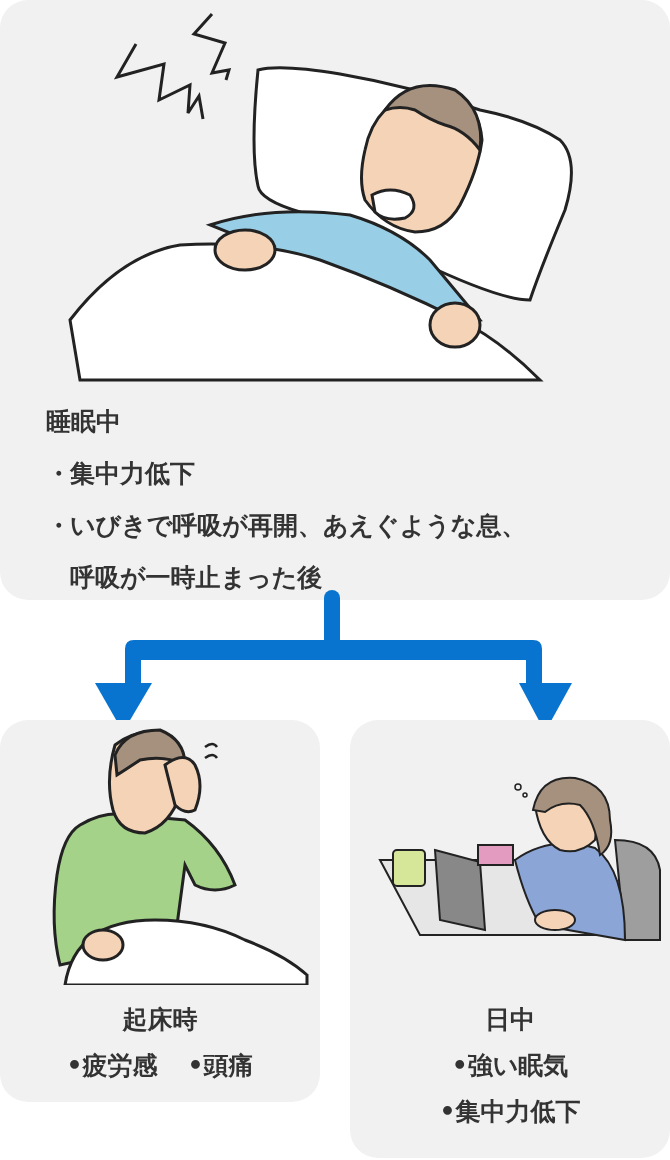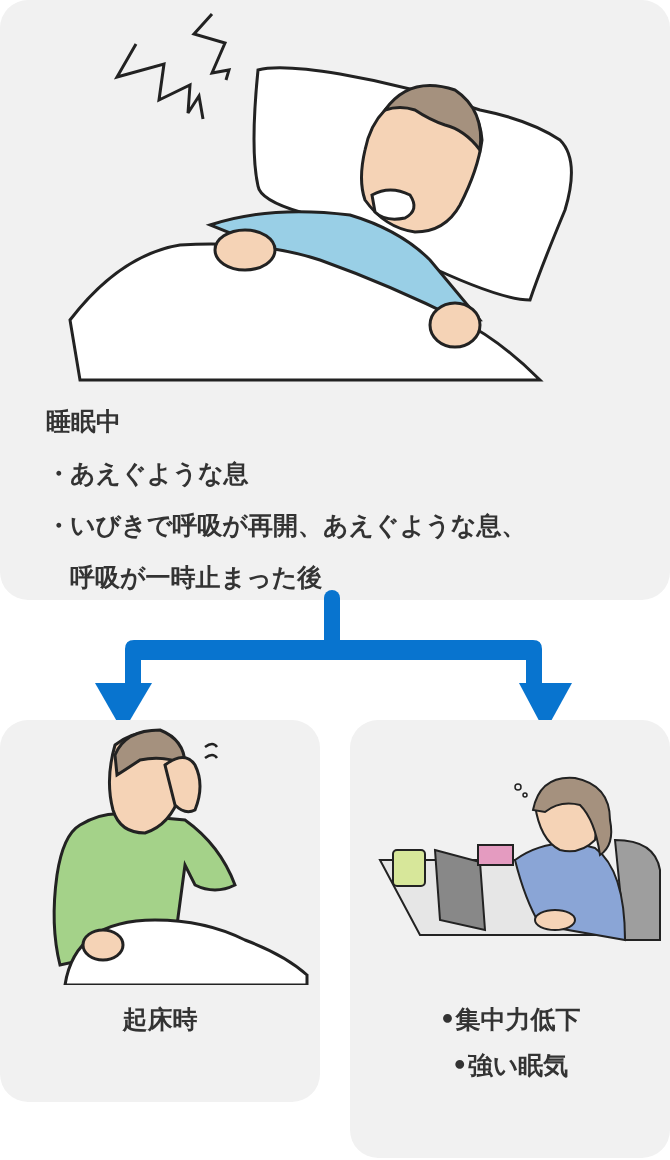--- a/index.html
+++ b/index.html
@@ -40,21 +40,21 @@
       <path d="M10,320 Q60,255 120,245 Q200,240 260,260 Q330,285 400,320 Q440,340 480,380 L20,380 Z" fill="#ffffff" stroke="#222" stroke-width="3"></path>
 
       <ellipse cx="185" cy="250" rx="30" ry="20" fill="#f5d3b6" stroke="#222" stroke-width="3"></ellipse>
       <ellipse cx="395" cy="325" rx="25" ry="22" fill="#f5d3b6" stroke="#222" stroke-width="3"></ellipse>
     </svg>
   </div>
   <div class="top-text">
     <span class="title">睡眠中</span>
     <div class="bullet-row">
       <span class="dot">・</span>
-      <span>あえぐような息</span>
+      <span>集中力低下</span>
     </div>
     <div class="bullet-row">
       <span class="dot">・</span>
       <span>いびきで呼吸が再開、あえぐような息、</span>
     </div>
     <div class="bullet-row">
       <span class="dot"></span>
       <span>呼吸が一時止まった後</span>
     </div>
   </div>
@@ -76,36 +76,40 @@
       <path d="M70,20 Q95,0 125,12 Q140,40 135,70 Q125,100 100,108 Q75,108 68,85 Q60,55 70,20 Z" fill="#f5d3b6" stroke="#222" stroke-width="3"></path>
       <path d="M70,30 Q80,5 115,5 Q140,15 140,40 Q120,30 95,35 Q80,45 72,50 Z" fill="#a5917e" stroke="#222" stroke-width="3"></path>
       <path d="M120,40 Q140,25 150,40 Q160,60 150,85 Q140,90 130,80 Z" fill="#f5d3b6" stroke="#222" stroke-width="3"></path>
       <path d="M160,22 q8,-6 12,0 M160,33 q8,-6 12,0" fill="none" stroke="#222" stroke-width="2.5"></path>
       <path d="M20,260 Q30,195 110,195 Q160,195 200,215 Q240,230 262,250 L262,260 Z" fill="#ffffff" stroke="#222" stroke-width="3"></path>
       <ellipse cx="58" cy="220" rx="20" ry="15" fill="#f5d3b6" stroke="#222" stroke-width="3"></ellipse>
     </svg>
   </div>
   <div class="bottom-text" style="top:277px;">
     <div>起床時</div>
+    <div>
+      <span>•疲労感</span><span class="gap"></span><span>•頭痛</span>
+    </div>
   </div>
 </div>
 
 <div id="right-box" class="box">
   <div class="illus" style="left:25px;top:30px;width:290px;height:200px;">
     <svg width="290" height="200" viewBox="0 0 290 200">
       <path d="M5,110 L190,110 L230,185 L45,185 Z" fill="#e6e6e6" stroke="#222" stroke-width="2"></path>
       <rect x="18" y="100" width="32" height="36" rx="4" fill="#d7e79a" stroke="#222" stroke-width="2"></rect>
       <path d="M60,100 L105,112 L110,180 L65,170 Z" fill="#888888" stroke="#222" stroke-width="2"></path>
       <rect x="103" y="95" width="35" height="20" fill="#e49bc0" stroke="#222" stroke-width="2"></rect>
       <path d="M240,90 Q280,90 285,120 L285,190 L250,190 Z" fill="#9e9e9e" stroke="#222" stroke-width="2"></path>
       <path d="M140,110 Q175,85 220,98 Q250,120 250,190 L165,175 Q150,150 140,110 Z" fill="#8aa5d6" stroke="#222" stroke-width="2"></path>
       <path d="M160,55 Q175,35 205,42 Q225,55 220,90 Q205,105 185,100 Q165,90 160,55 Z" fill="#f5d3b6" stroke="#222" stroke-width="2"></path>
       <path d="M158,60 Q165,25 200,28 Q235,35 235,70 Q240,95 225,105 Q220,70 205,55 Q185,50 170,62 Z" fill="#a5917e" stroke="#222" stroke-width="2"></path>
       <circle cx="143" cy="37" r="3" fill="none" stroke="#222" stroke-width="1.5"></circle>
       <circle cx="150" cy="45" r="2" fill="none" stroke="#222" stroke-width="1.5"></circle>
       <ellipse cx="180" cy="170" rx="20" ry="10" fill="#f5d3b6" stroke="#222" stroke-width="2"></ellipse>
     </svg>
   </div>
   <div class="bottom-text" style="top:277px;">
+    <div>日中</div>
+    <div>•強い眠気</div>
     <div>•集中力低下</div>
-    <div>•強い眠気</div>
   </div>
 </div>
 
 </body></html>

